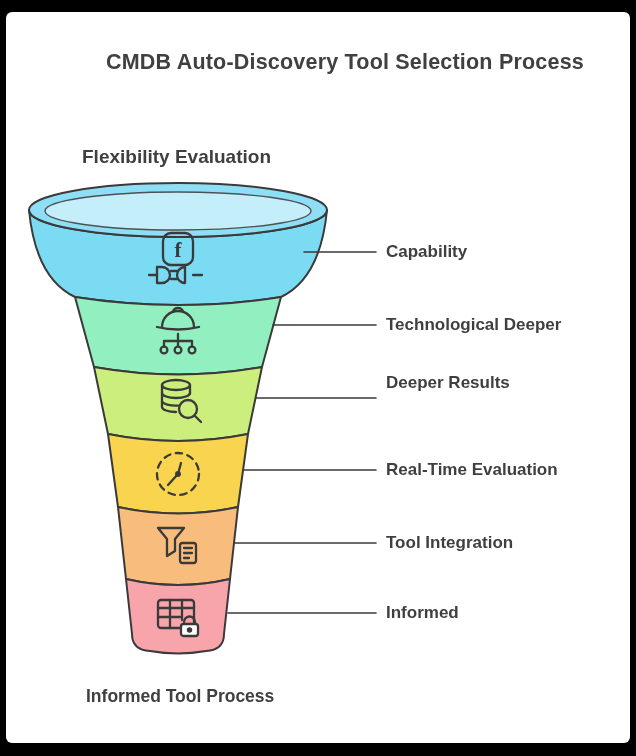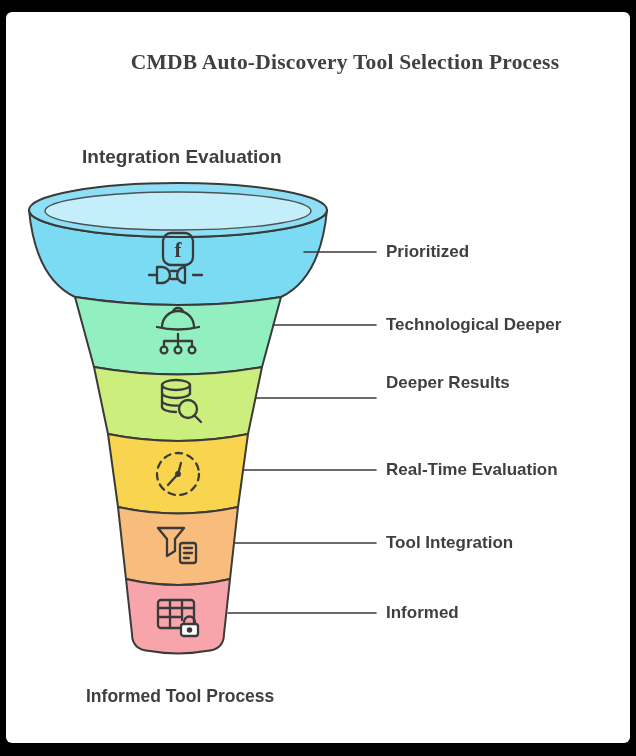--- a/index.html
+++ b/index.html
@@ -8,21 +8,21 @@
     background:#000; overflow:hidden;
     font-family:"Liberation Sans", sans-serif;
   }
   .canvas {
     position:absolute; left:6px; right:6px; top:12px; bottom:13px;
     background:#ffffff; border-radius:6px;
   }
   .title {
     position:absolute; top:50px; left:70px; right:16px;
     text-align:center; font-size:21.5px; font-weight:800;
-    color:#404040; letter-spacing:.2px;font-family:Liberation Serif, serif;
+    color:#404040; letter-spacing:.2px;
   }
   .section-heading {
     position:absolute; top:146px; left:82px;
     font-size:19px; font-weight:800; color:#3f3f3f;
   }
   .caption {
     position:absolute; top:686px; left:86px;
     font-size:17.5px; font-weight:800; color:#3f3f3f;
   }
   .flabel {
@@ -37,21 +37,21 @@
   .flabel.l5 { top:532px; }
   .flabel.l6 { top:602px; }
   svg.diagram { position:absolute; left:0; top:0; }
 </style>
 </head>
 <body>
 
 <div class="canvas"></div>
 
 <div class="title">CMDB Auto-Discovery Tool Selection Process</div>
-<div class="section-heading">Integration Evaluation</div>
+<div class="section-heading">Flexibility Evaluation</div>
 
 <svg class="diagram" width="636" height="756" viewBox="0 0 636 756">
   <g fill="none" stroke-width="2" stroke-linecap="round" stroke-linejoin="round" stroke="#3a3a3a">
 
     <path d="M 29 210 C 34 262 52 286 75 297 Q 178 313 281 297 C 304 286 322 262 327 210 A 149 27 0 0 1 29 210 Z" fill="#7BDBF3"></path>
 
     <ellipse cx="178" cy="210" rx="149" ry="27" fill="#8EDFF5"></ellipse>
     <ellipse cx="178" cy="211" rx="133" ry="19" stroke-width="1.4" stroke="#4a4a4a" opacity="0.95" fill="#C7EFFA"></ellipse>
 
     <path d="M 75 297 Q 178 313 281 297 L 262 367 Q 178 382 94 367 Z" fill="#92EFC0"></path>
@@ -119,20 +119,20 @@
     <g transform="translate(178,616)" stroke-width="2.3">
       <rect x="-20" y="-16" width="36" height="28" rx="3"></rect>
       <path d="M -20 -8 H 16 M -8 -16 V 12 M 4 -16 V 4 M -20 1 H 2"></path>
       <path d="M 6 6 a 5.5 5.5 0 0 1 11 0 v 3"></path>
       <rect x="3" y="8" width="17" height="12" rx="2.5" fill="#fff"></rect>
       <circle cx="11.5" cy="14" r="1.6" fill="#3a3a3a"></circle>
     </g>
   </g>
 </svg>
 
-<div class="flabel l1">Prioritized</div>
+<div class="flabel l1">Capability</div>
 <div class="flabel l2">Technological Deeper</div>
 <div class="flabel l3">Deeper Results</div>
 <div class="flabel l4">Real-Time Evaluation</div>
 <div class="flabel l5">Tool Integration</div>
 <div class="flabel l6">Informed</div>
 
 <div class="caption">Informed Tool Process</div>
 
 </body></html>

